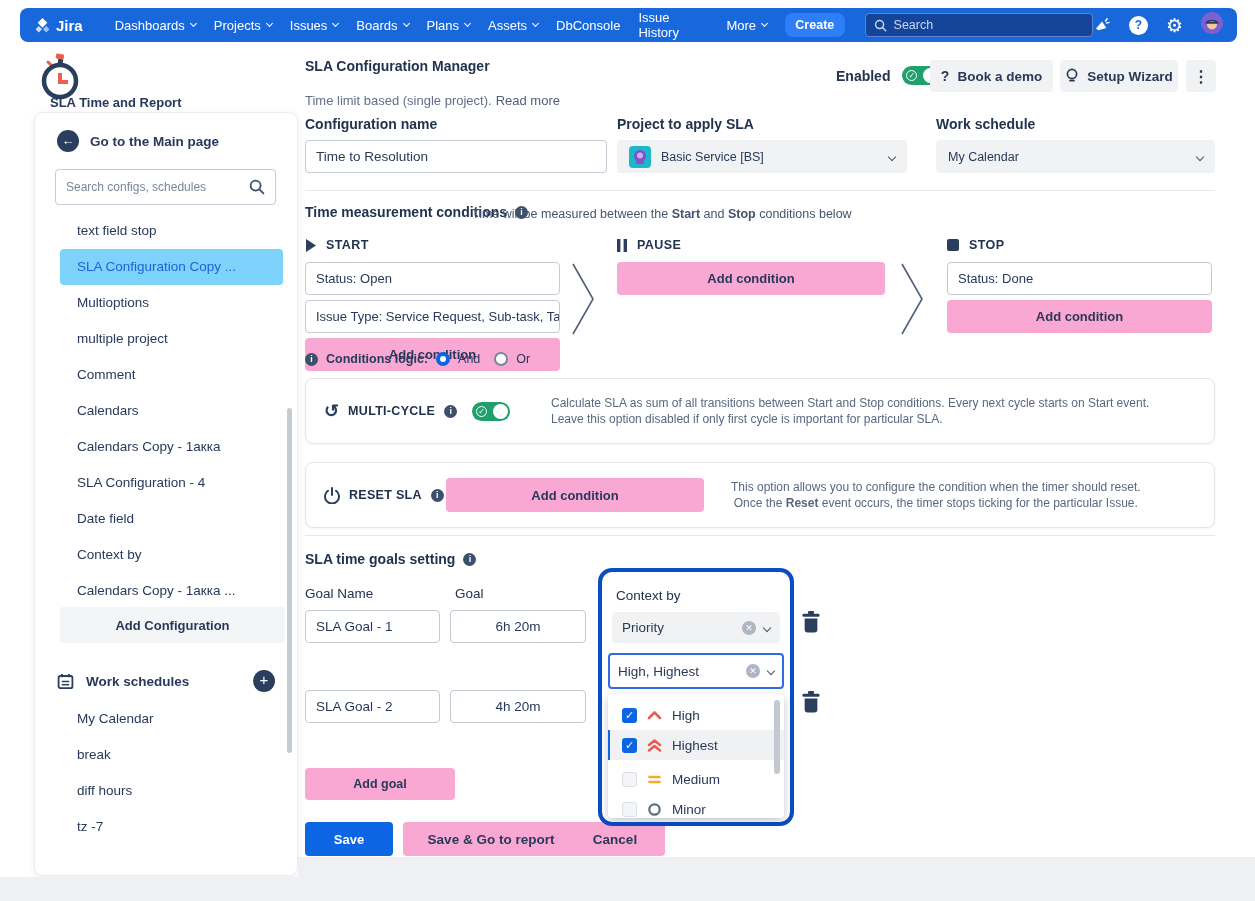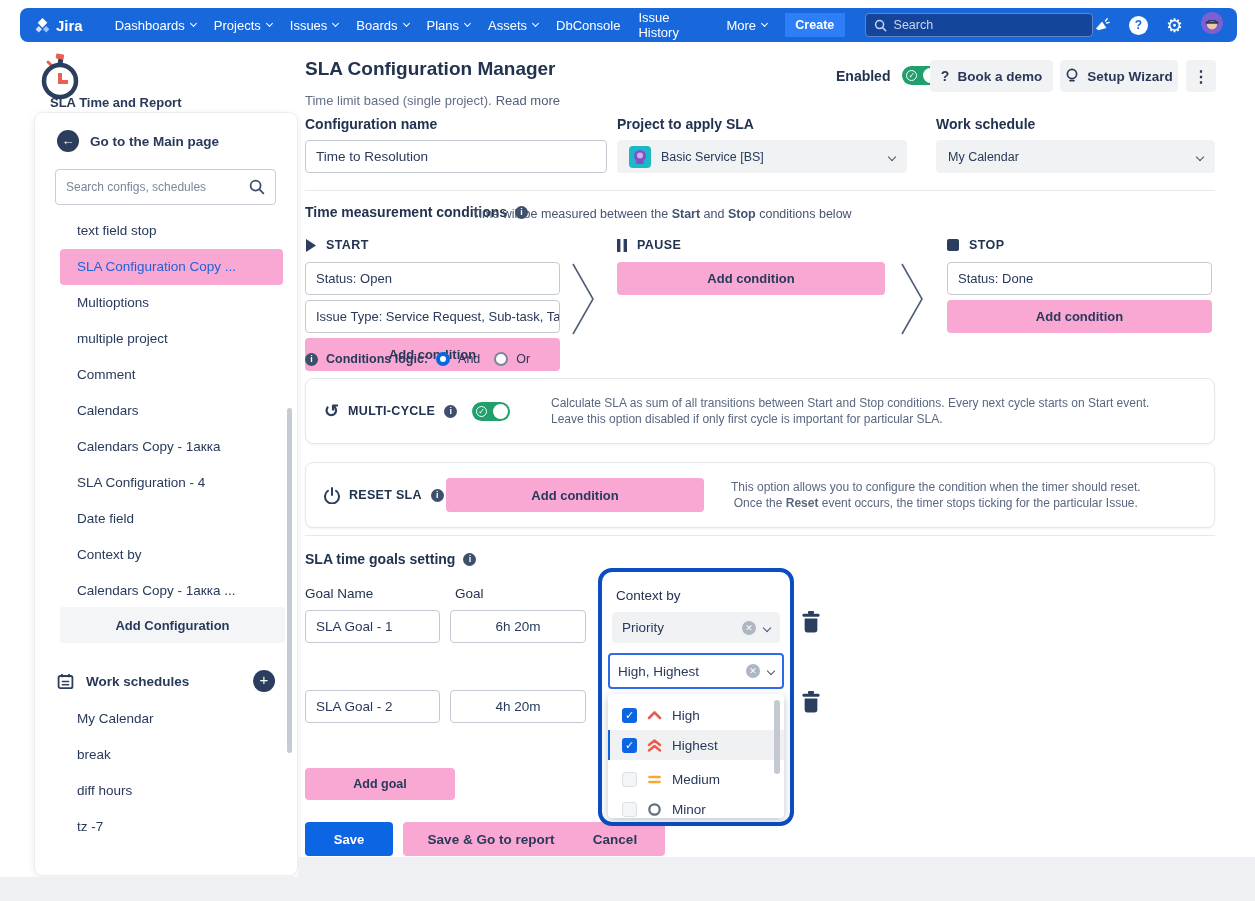--- a/index.html
+++ b/index.html
@@ -9,21 +9,21 @@
 
   
   .navbar { position:absolute; left:20px; top:8px; width:1217px; height:34px;
     background:#1868DB; border-radius:8px; display:flex; align-items:center; padding:0 14px; }
   .brand { display:flex; align-items:center; gap:5px; color:#fff; font-weight:700; font-size:15px; }
   .nav-menu { display:flex; align-items:center; margin-left:24px; gap:2px; }
   .nav-item { display:flex; align-items:center; color:#fff; font-size:13px; padding:0 8px; height:24px; cursor:default; }
   .chev { display:inline-block; width:6px; height:6px; border-right:1.6px solid #44546F; border-bottom:1.6px solid #44546F; transform:rotate(45deg); }
   .chev-w { width:5px; height:5px; border-color:#fff; margin-left:6px; margin-top:-3px; }
   .create-btn { margin-left:10px; width:60px; height:24px; background:#2E7EF7; color:#fff; font-weight:700;
-    font-size:12.5px; border:none; border-radius:0; }
+    font-size:12.5px; border:none; border-radius:8px; }
   .nav-search { margin-left:20px; width:230px; height:24px; background:#15459B; border:1px solid #5d86cf;
     border-radius:4px; display:flex; align-items:center; padding:0 8px; gap:7px; color:#C9D6EF; font-size:12.5px; }
   .nav-icons { margin-left:auto; display:flex; align-items:center; gap:18px; }
   .nav-ic { color:#fff; display:flex; align-items:center; }
   .help-circle { width:19px; height:19px; border-radius:50%; background:#fff; color:#1868DB;
     font-weight:700; font-size:12px; text-align:center; line-height:19px; }
   .gear { font-size:19px; line-height:19px; color:#fff; }
 
   
   .app-logo { position:absolute; left:38px; top:53px; width:220px; height:56px; }
@@ -33,33 +33,33 @@
   .main-link { position:absolute; left:22px; top:17px; display:flex; align-items:center; gap:11px;
     font-size:13.5px; font-weight:700; color:#28395A; }
   .back-circle { width:22px; height:22px; border-radius:50%; background:#2C3E5D; color:#fff;
     text-align:center; line-height:21px; font-size:13px; }
   .side-search { position:absolute; left:20px; top:56px; width:221px; height:36px; border:1px solid #C7CCD6;
     border-radius:4px; display:flex; align-items:center; padding:0 10px; }
   .side-search .ph { font-size:12px; color:#7A8699; flex:1; }
   .cfg-list { position:absolute; left:0; top:100px; width:262px; }
   .side-item { height:36px; line-height:36px; padding-left:42px; font-size:13.5px; color:#28395A;
     white-space:nowrap; overflow:hidden; }
-  .side-item.selected { margin-left:25px; margin-right:14px; padding-left:17px; background:#f9a8d4;
+  .side-item.selected { margin-left:25px; margin-right:14px; padding-left:17px; background:#7dd3fc;
     border-radius:4px; color:#1D63D8; }
   .side-btn { position:absolute; left:25px; width:225px; height:36px; background:#F4F5F7; border:none;
     border-radius:3px; font-weight:700; font-size:13px; color:#28395A; font-family:"Liberation Sans",sans-serif; }
   .ws-header { position:absolute; left:22px; top:557px; width:218px; display:flex; align-items:center; gap:12px; }
   .ws-header .t { font-size:13.5px; font-weight:700; color:#28395A; flex:1; }
   .plus-circle { width:22px; height:22px; border-radius:50%; background:#2C3E5D; color:#fff;
     text-align:center; line-height:20px; font-size:15px; }
   .ws-list { position:absolute; left:0; top:588px; width:262px; }
   .v-thumb { position:absolute; left:252px; top:295px; width:5px; height:345px; background:#C6CAD2; border-radius:3px; }
 
   
-  .page-title { position:absolute; left:305px; top:58px; font-size:19px; font-weight:700; color:#22334F; }
+  .page-title { position:absolute; left:305px; top:58px; font-size:14px; font-weight:700; color:#22334F; }
   .subtitle { position:absolute; left:305px; top:93px; font-size:13px; color:#626F86; }
   .subtitle .rm { color:#505F79; margin-left:4px; }
   .enabled-wrap { position:absolute; left:836px; top:66px; display:flex; align-items:center; gap:12px; }
   .enabled-label { font-size:14px; font-weight:700; color:#22334F; }
   .toggle { position:relative; width:38px; height:19px; border-radius:10px; background:#22A06B; }
   .toggle .knob { position:absolute; right:2px; top:2px; width:15px; height:15px; border-radius:50%; background:#fff; }
   .toggle .tick { position:absolute; left:4px; top:4px; width:11px; height:11px; border:1px solid #fff; border-radius:50%;
     color:#fff; font-size:8px; line-height:10px; text-align:center; }
   .hbtn { position:absolute; top:60px; height:32px; background:#F1F2F4; border:none; border-radius:4px;
     display:flex; align-items:center; justify-content:center; gap:8px; font-family:"Liberation Sans",sans-serif;

